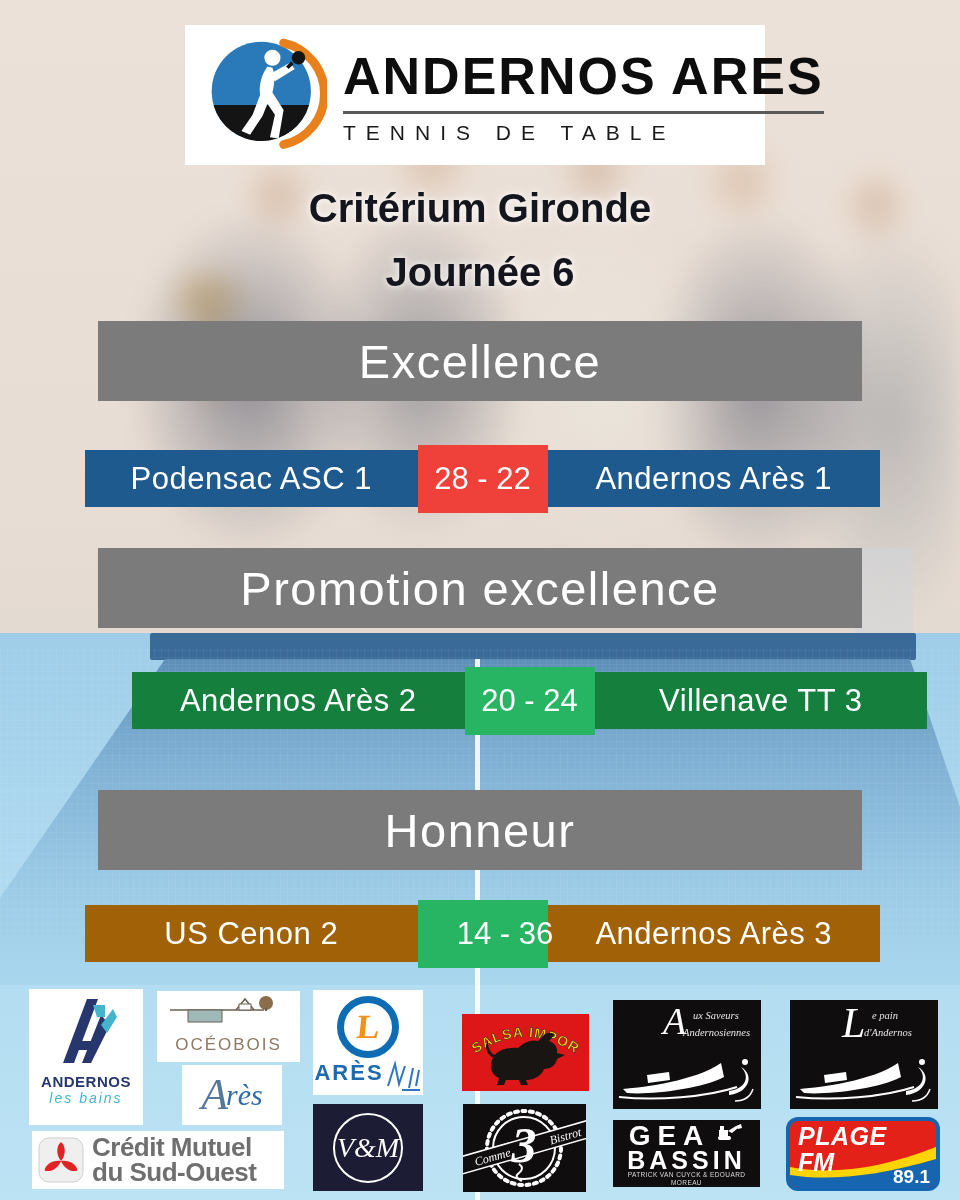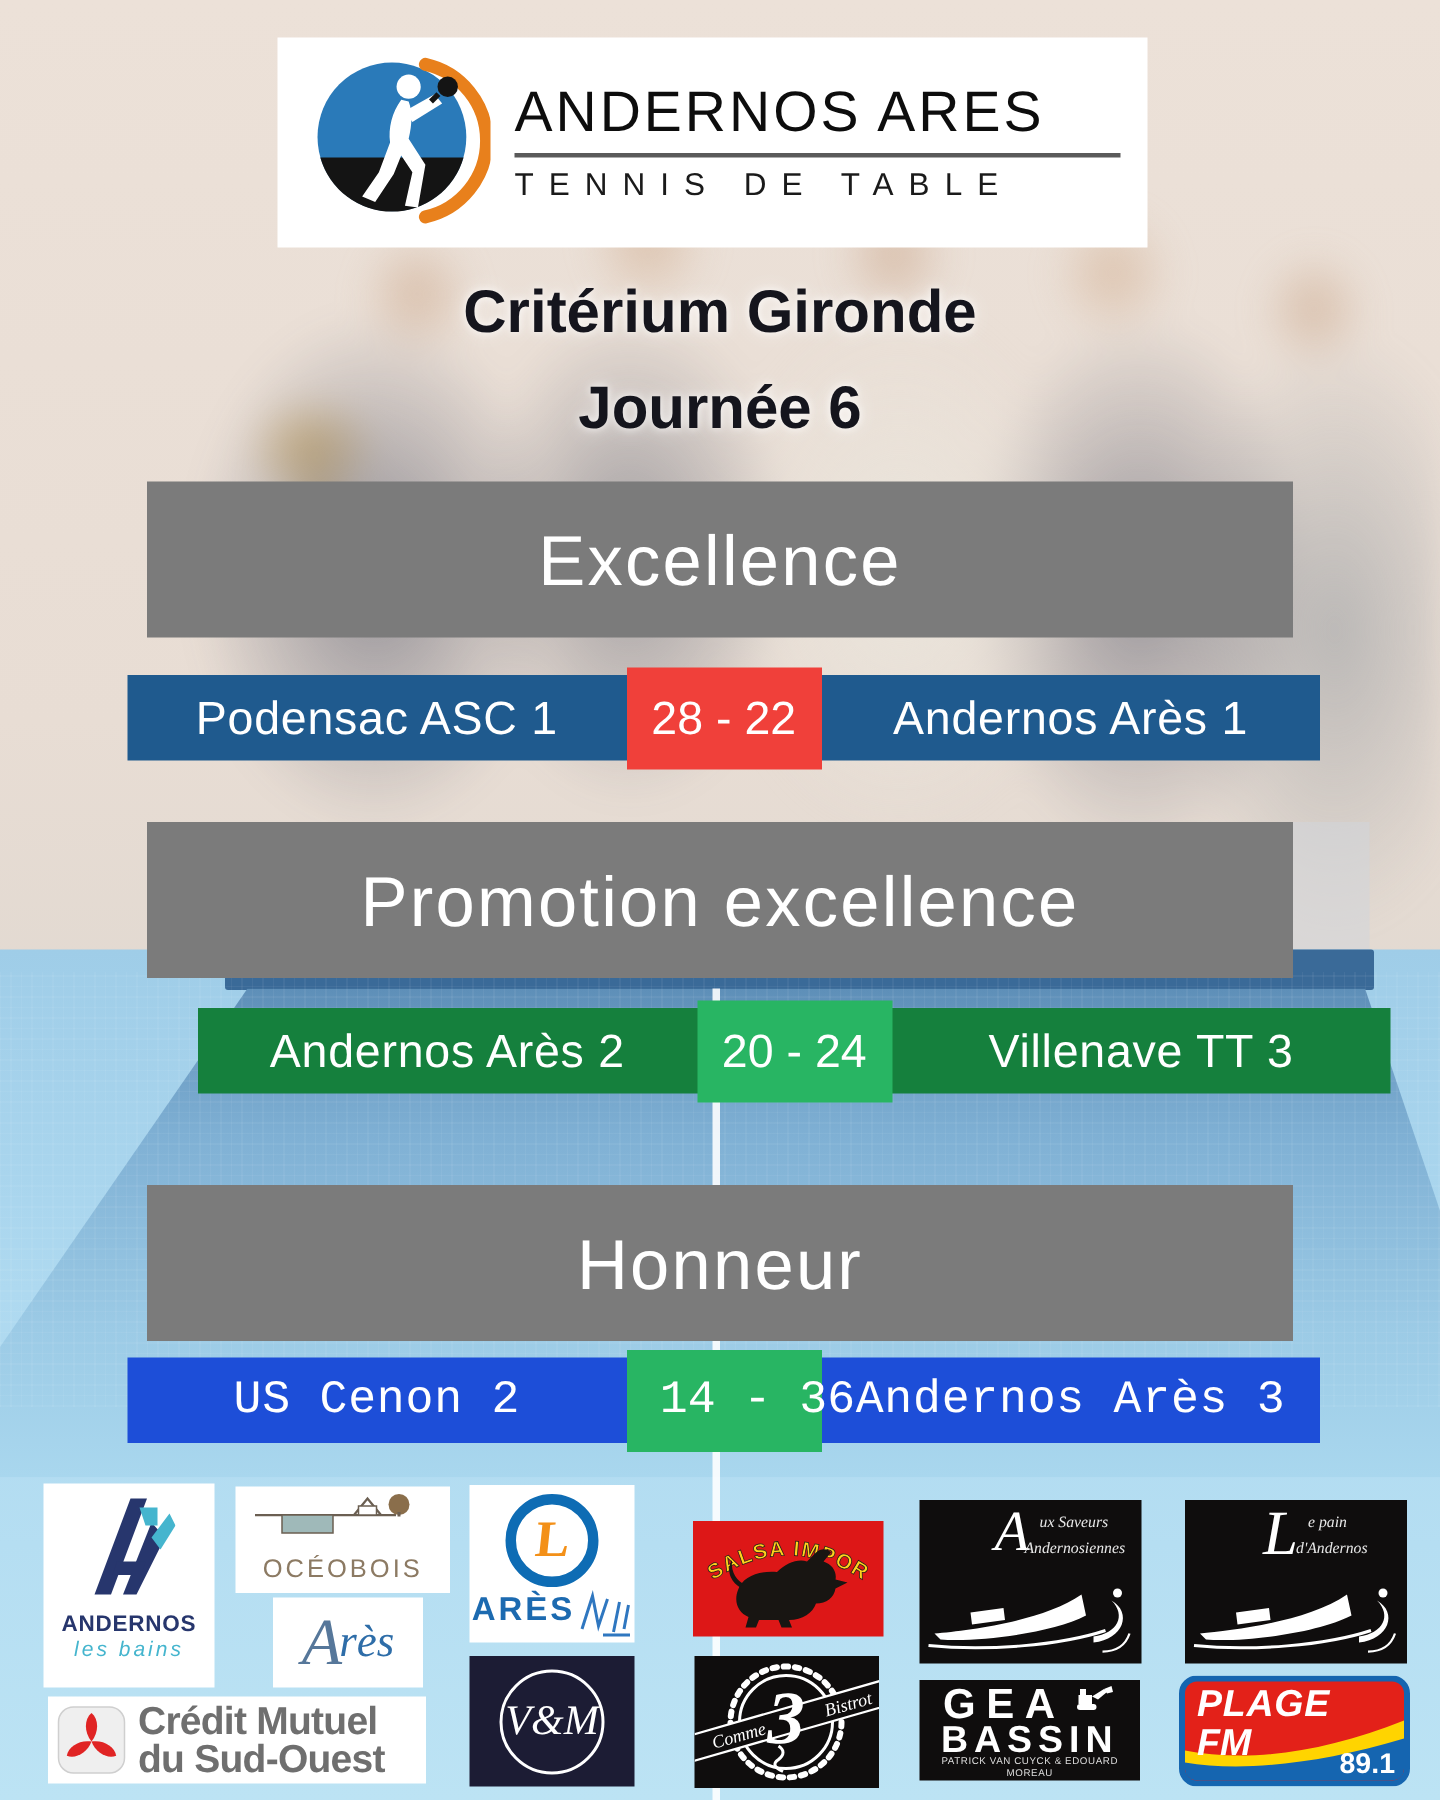--- a/index.html
+++ b/index.html
@@ -34,31 +34,31 @@
   .net{left:0;top:648px;width:960px;height:290px;opacity:.5;
     background:repeating-linear-gradient(90deg,rgba(255,255,255,.10) 0 1px,transparent 1px 7px),
                repeating-linear-gradient(0deg,rgba(255,255,255,.10) 0 1px,transparent 1px 7px);}
   .centerline{left:475px;top:659px;width:5px;height:541px;background:rgba(255,255,255,.88);}
 
   
   .logo-banner{left:185px;top:25px;width:580px;height:140px;background:#fff;z-index:5;
     display:flex;align-items:center;padding:0 8px;}
   .logo-icon{width:124px;height:124px;flex:0 0 124px;margin-left:10px;}
   .logo-text{flex:1;margin-left:16px;margin-right:10px;}
-  .club-name{font-size:38px;font-weight:400;letter-spacing:2px;color:#0d0d0d;white-space:nowrap;}
+  .club-name{font-size:52px;font-weight:700;letter-spacing:2px;color:#0d0d0d;white-space:nowrap;}
   .logo-divider{height:3px;background:#5a5a5a;margin:5px 0 7px 0;}
   .club-subtitle{font-size:21px;letter-spacing:10px;color:#1a1a1a;white-space:nowrap;}
 
   
   .title{left:0;top:176px;width:960px;text-align:center;z-index:5;margin:0;
     font-size:40px;font-weight:800;line-height:64px;color:#15151d;
     text-shadow:0 0 6px rgba(255,255,255,.85),0 0 14px rgba(255,255,255,.6);}
 
   
-  .division-banner{left:98px;width:764px;height:104px;background:#7b7b7b;z-index:5;
+  .division-banner{left:98px;width:764px;height:80px;background:#7b7b7b;z-index:5;
     display:flex;align-items:center;justify-content:center;
     color:#fff;font-size:47px;font-weight:400;letter-spacing:1.5px;}
   .b1{top:321px;} .b2{top:548px;} .b3{top:790px;}
   .match-row{left:85px;width:795px;height:57px;background:#1f5a8e;z-index:5;
     display:flex;color:#fff;font-size:31px;}
   .r1{top:450px;} .r2{top:672px;} .r3{top:905px;}
   .team{flex:1;display:flex;align-items:center;justify-content:center;letter-spacing:.5px;white-space:nowrap;}
   .score{width:130px;height:68px;align-self:center;display:flex;align-items:center;justify-content:center;
     background:#28b563;font-size:31px;white-space:nowrap;}
 
@@ -167,21 +167,21 @@
   </div>
   <div class="abs match-row r2" style="background-color: #15803d; margin-left: 47px;">
     <div class="team">Andernos Arès 2</div>
     <div class="score" style="background-color: rgb(40, 181, 99);">20 - 24</div>
     <div class="team">Villenave TT 3</div>
   </div>
 
   <div class="abs division-banner b3" style="background-color: rgb(123, 123, 123);">
     <span>Honneur</span>
   </div>
-  <div class="abs match-row r3" style="background-color: #1d4ed8; font-family: Liberation Mono, monospace;">
+  <div class="abs match-row r3" style="background-color: #a16207;">
     <div class="team">US Cenon 2</div>
     <div class="score" style="background-color: rgb(40, 181, 99); padding-left: 45px;">14 - 36</div>
     <div class="team">Andernos Arès 3</div>
   </div>
 
   <section>
 
     <div class="tile white-tile t-alb">
       <svg width="62" height="78" viewBox="0 0 62 78">
         <polygon points="8,70 32,6 43,6 19,70" fill="#27366d"></polygon>

